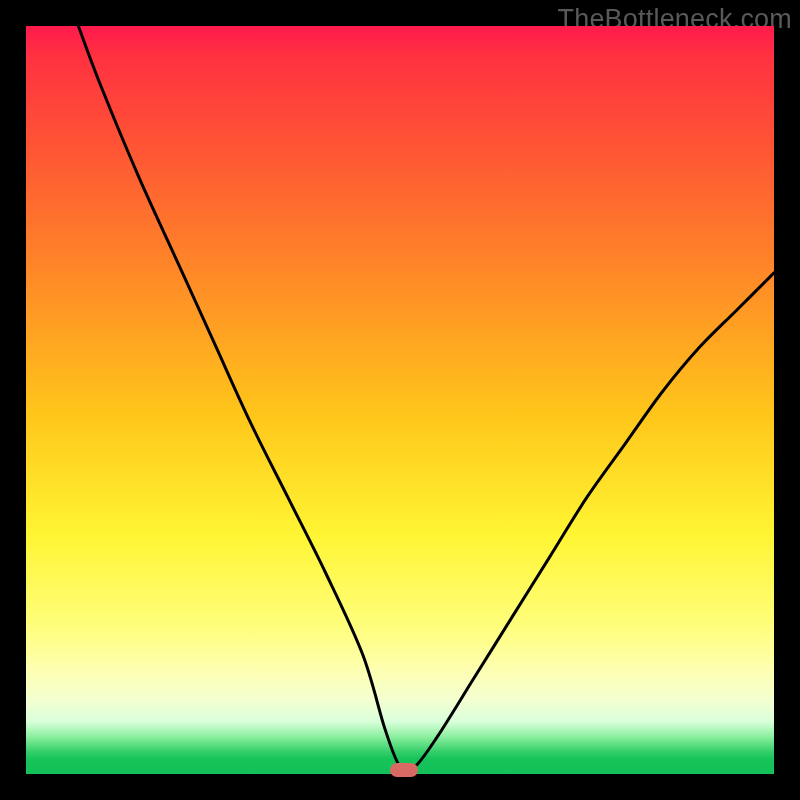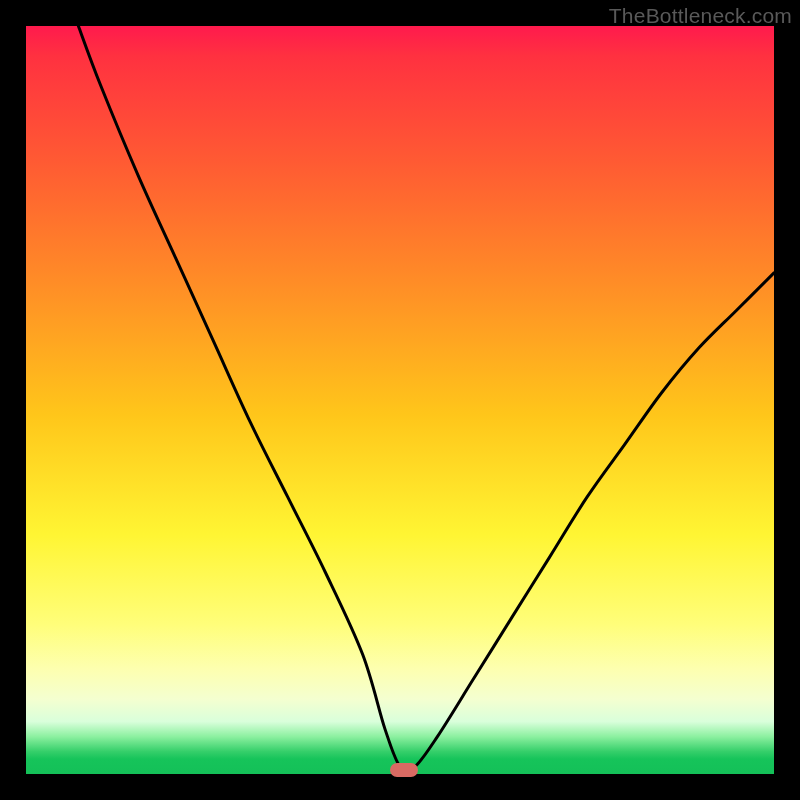--- a/index.html
+++ b/index.html
@@ -55,21 +55,21 @@
     height: 14px;
     border-radius: 7px;
     background: #d96a63;
     transform: translate(-50%, -50%);
   }
   .watermark {
     position: absolute;
     top: 4px;
     right: 8px;
     color: #595959;
-    font-size: 21px;
+    font-size: 27px;
     font-weight: 500;
     letter-spacing: 0.2px;
     user-select: none;
   }
 </style>
 </head>
 <body>
 
 <div class="frame">
 

